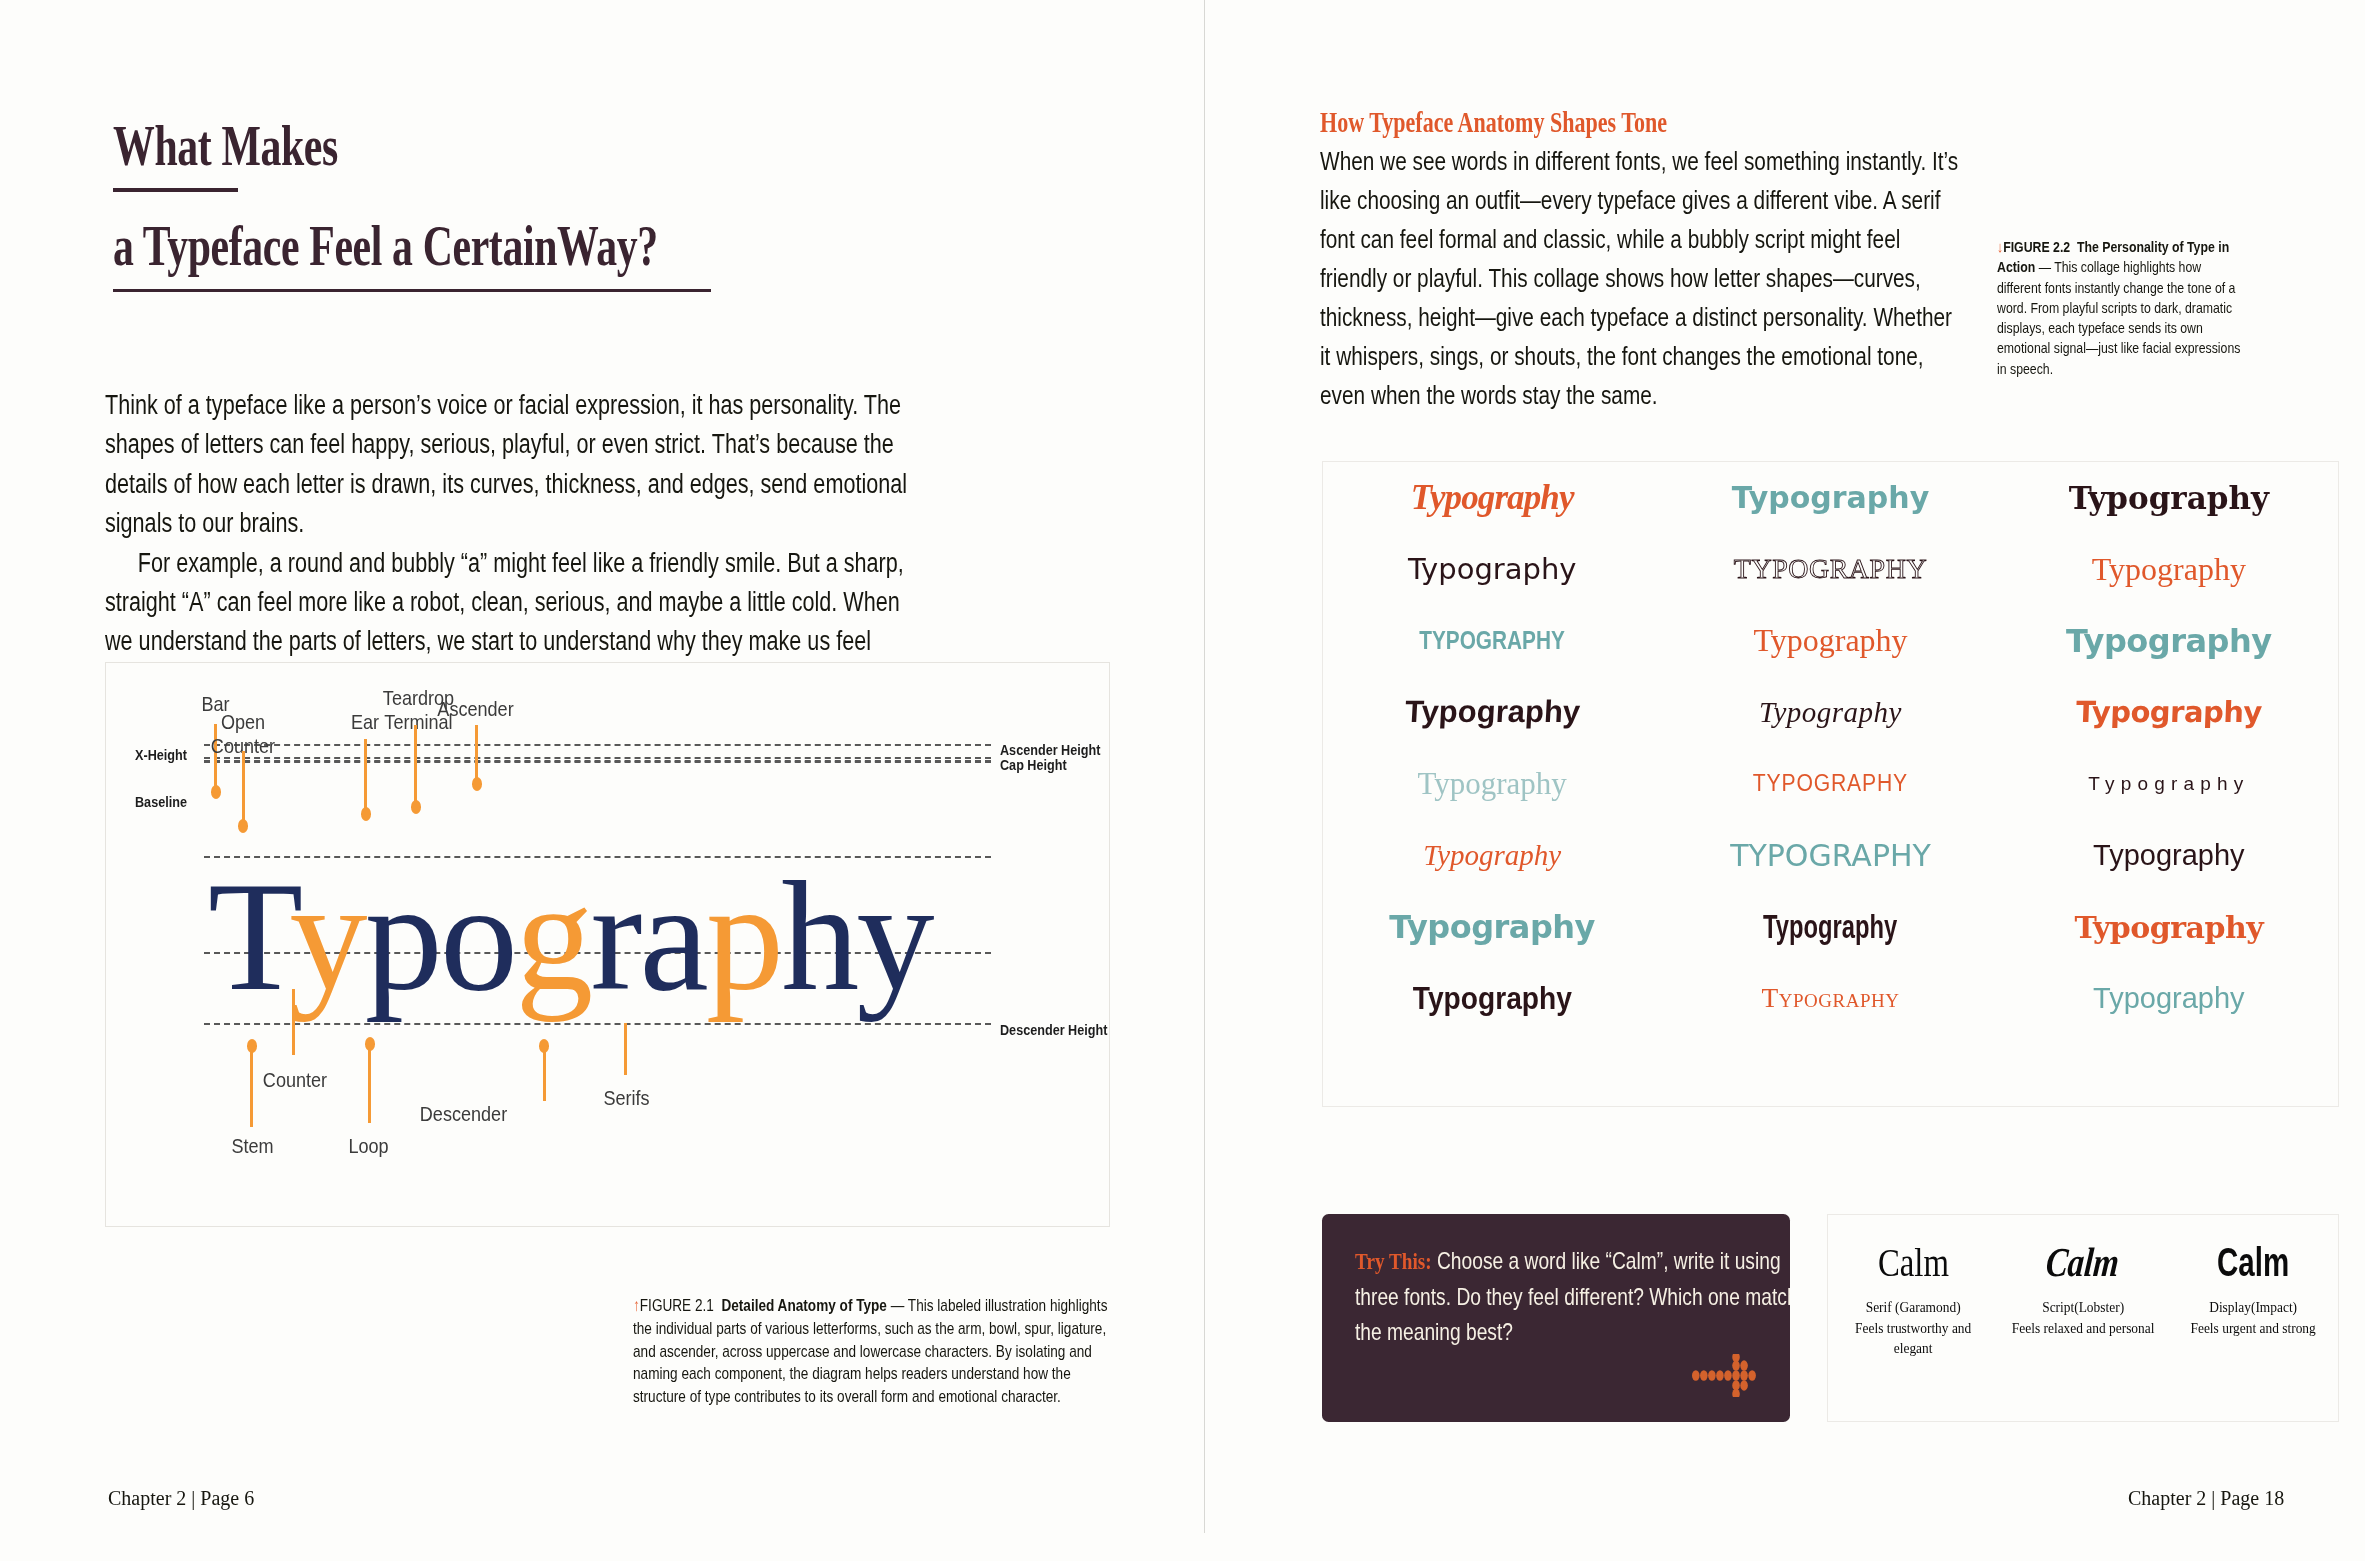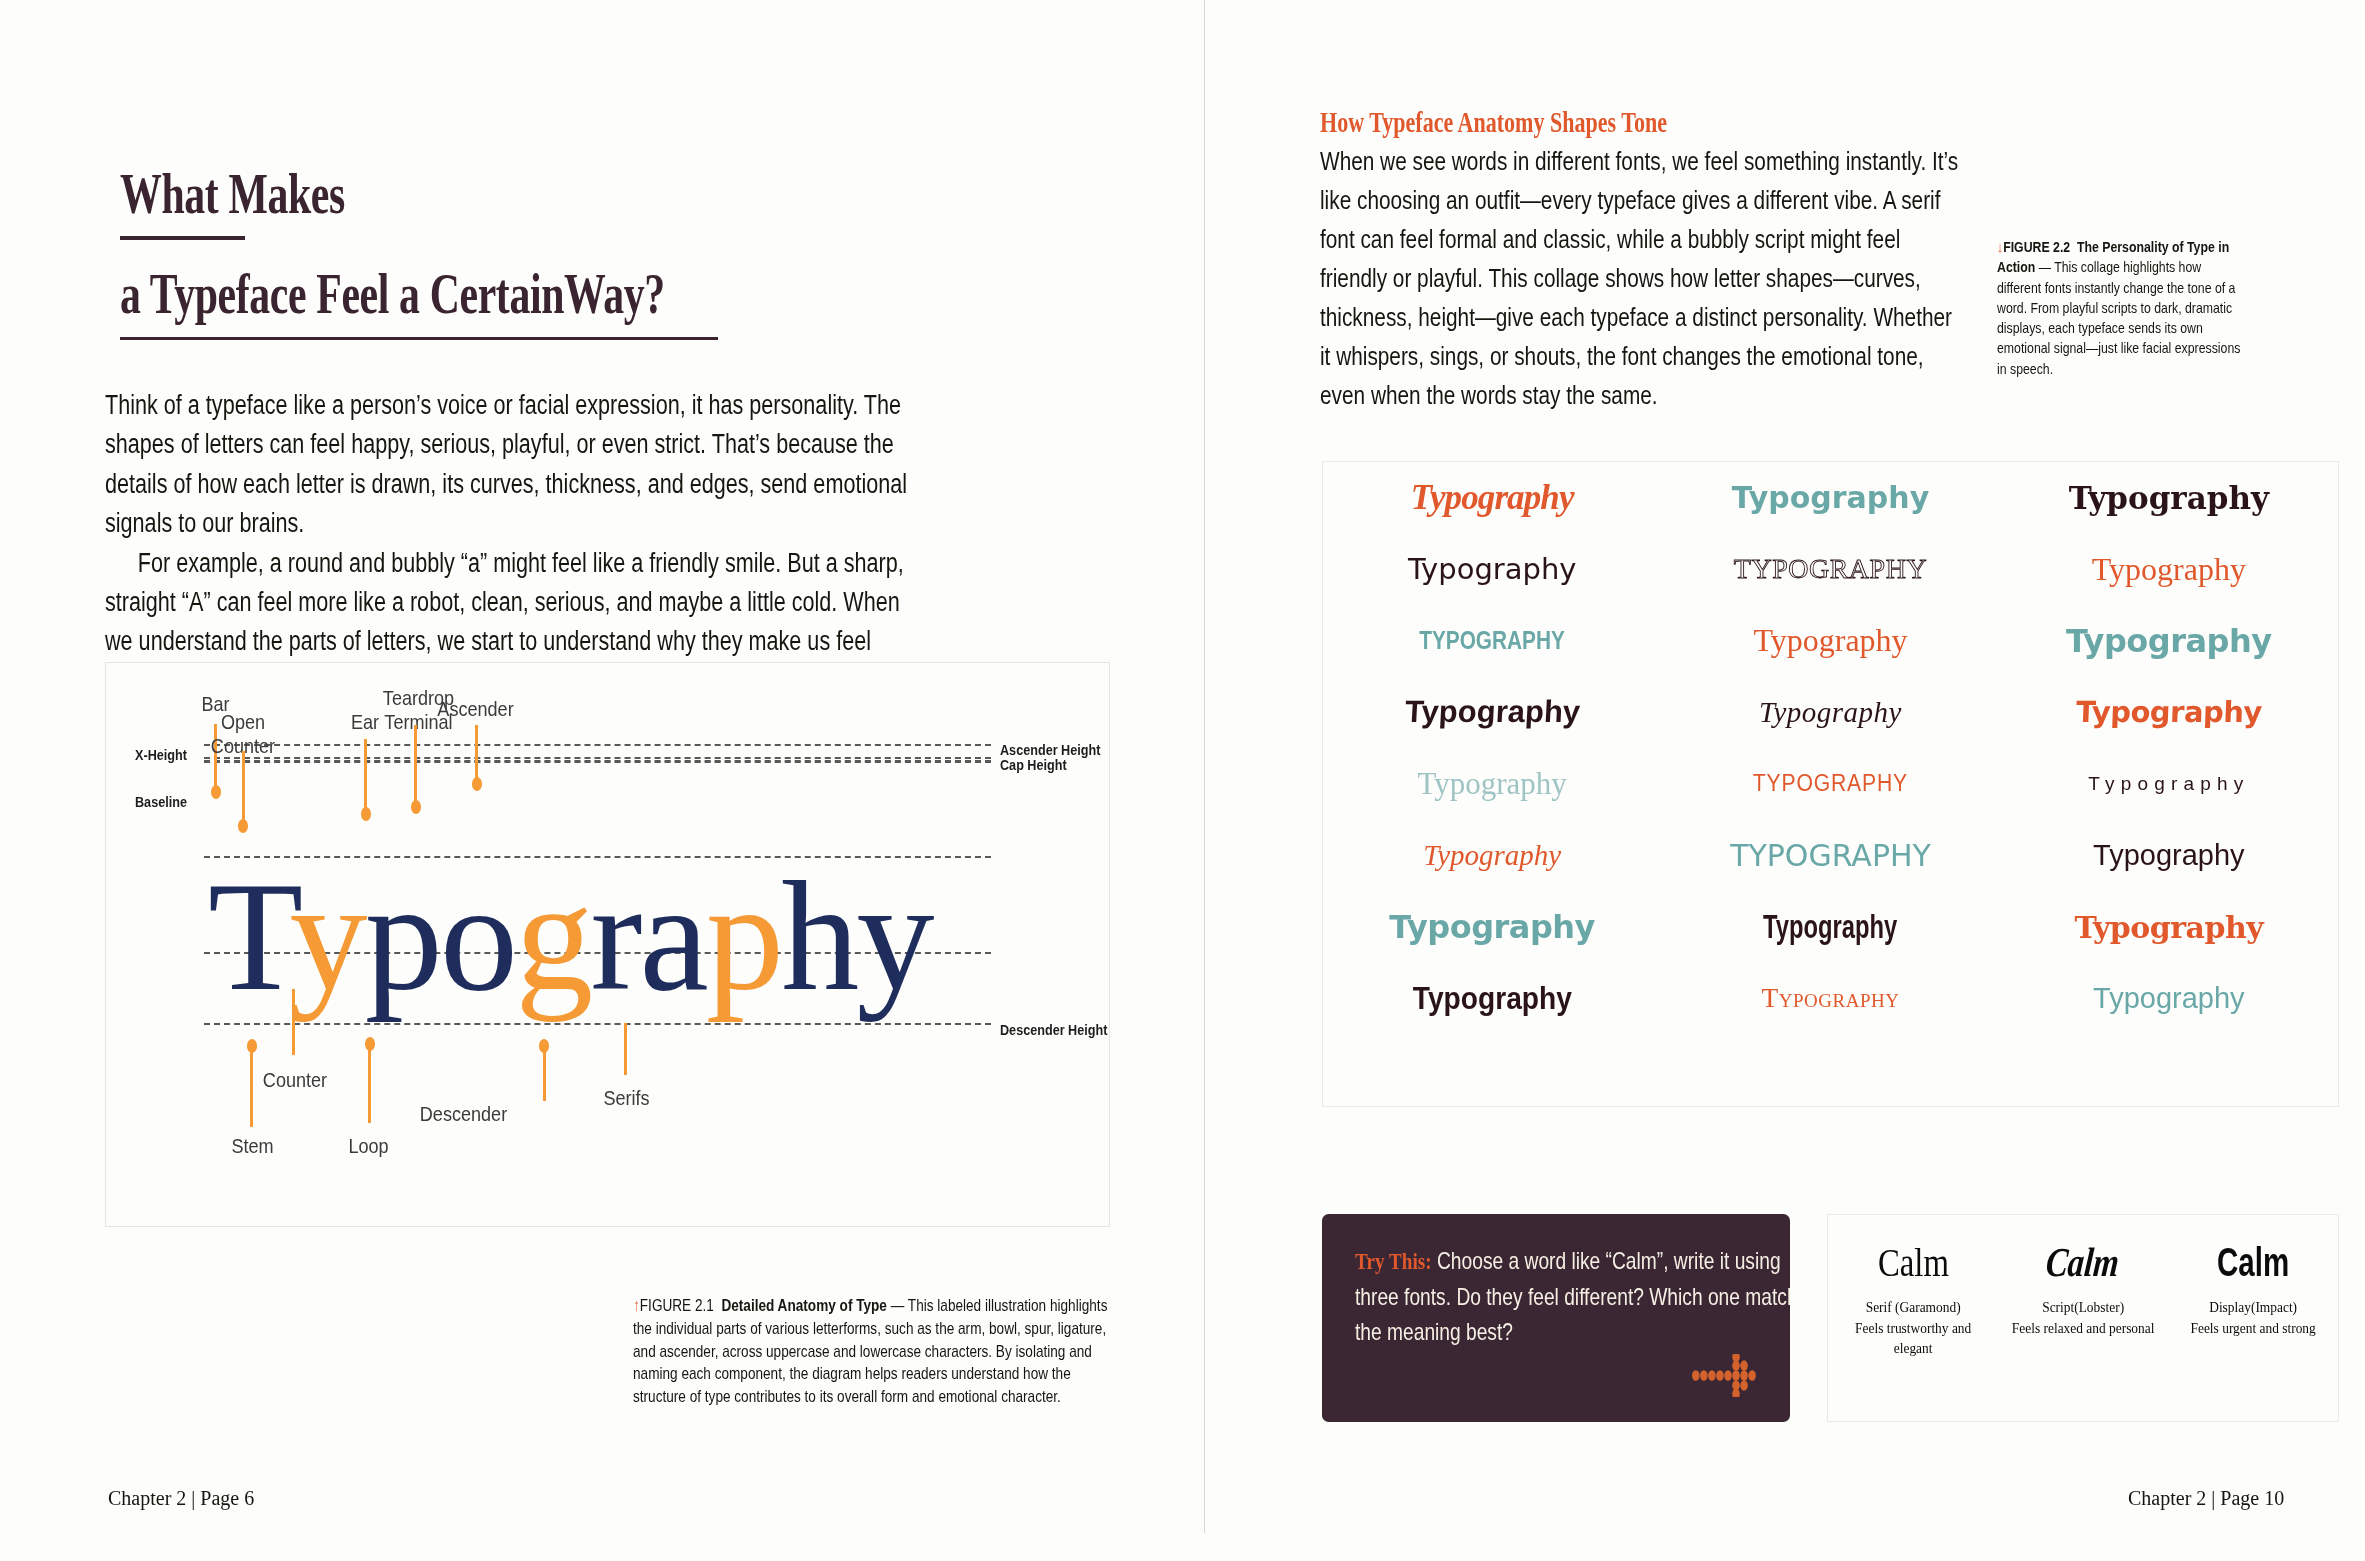--- a/index.html
+++ b/index.html
@@ -10,21 +10,21 @@
     overflow:hidden;
     position:relative;
   }
   .spread{position:absolute;inset:0;display:flex;}
   .page{position:relative;height:1561px;background:#fdfdfb;box-sizing:border-box;}
   .page-left{width:1204px;}
   .page-right{width:1209px;}
   .gutter{position:absolute;left:1204px;top:0;width:1.4px;height:1533px;background:#d8d8d4;}
 
   
-  .title-block{position:absolute;left:120px;top:116px;width:615px;margin-top:48px;}
+  .title-block{position:absolute;left:113px;top:116px;width:615px;}
   .title-line{
     font-family:"Liberation Serif", serif;
     font-weight:700;
     font-size:58px;
     color:#3a2430;
     letter-spacing:-0.5px;
     transform:scaleX(.72);
     transform-origin:left center;
     white-space:nowrap;
     line-height:1.02;
@@ -367,14 +367,14 @@
       <div class="calm-desc">Script(Lobster)</div>
       <div class="calm-desc">Feels relaxed and personal</div>
     </div>
     <div class="calm-item">
       <div class="calm-word"><span class="c-display">Calm</span></div>
       <div class="calm-desc">Display(Impact)</div>
       <div class="calm-desc">Feels urgent and strong</div>
     </div>
   </div>
 
-<div class="footer" style="left:2128px;">Chapter 2 | Page 10</div>
+<div class="footer" style="left:2128px;">Chapter 2 | Page 18</div>
 
 
 </body></html>

